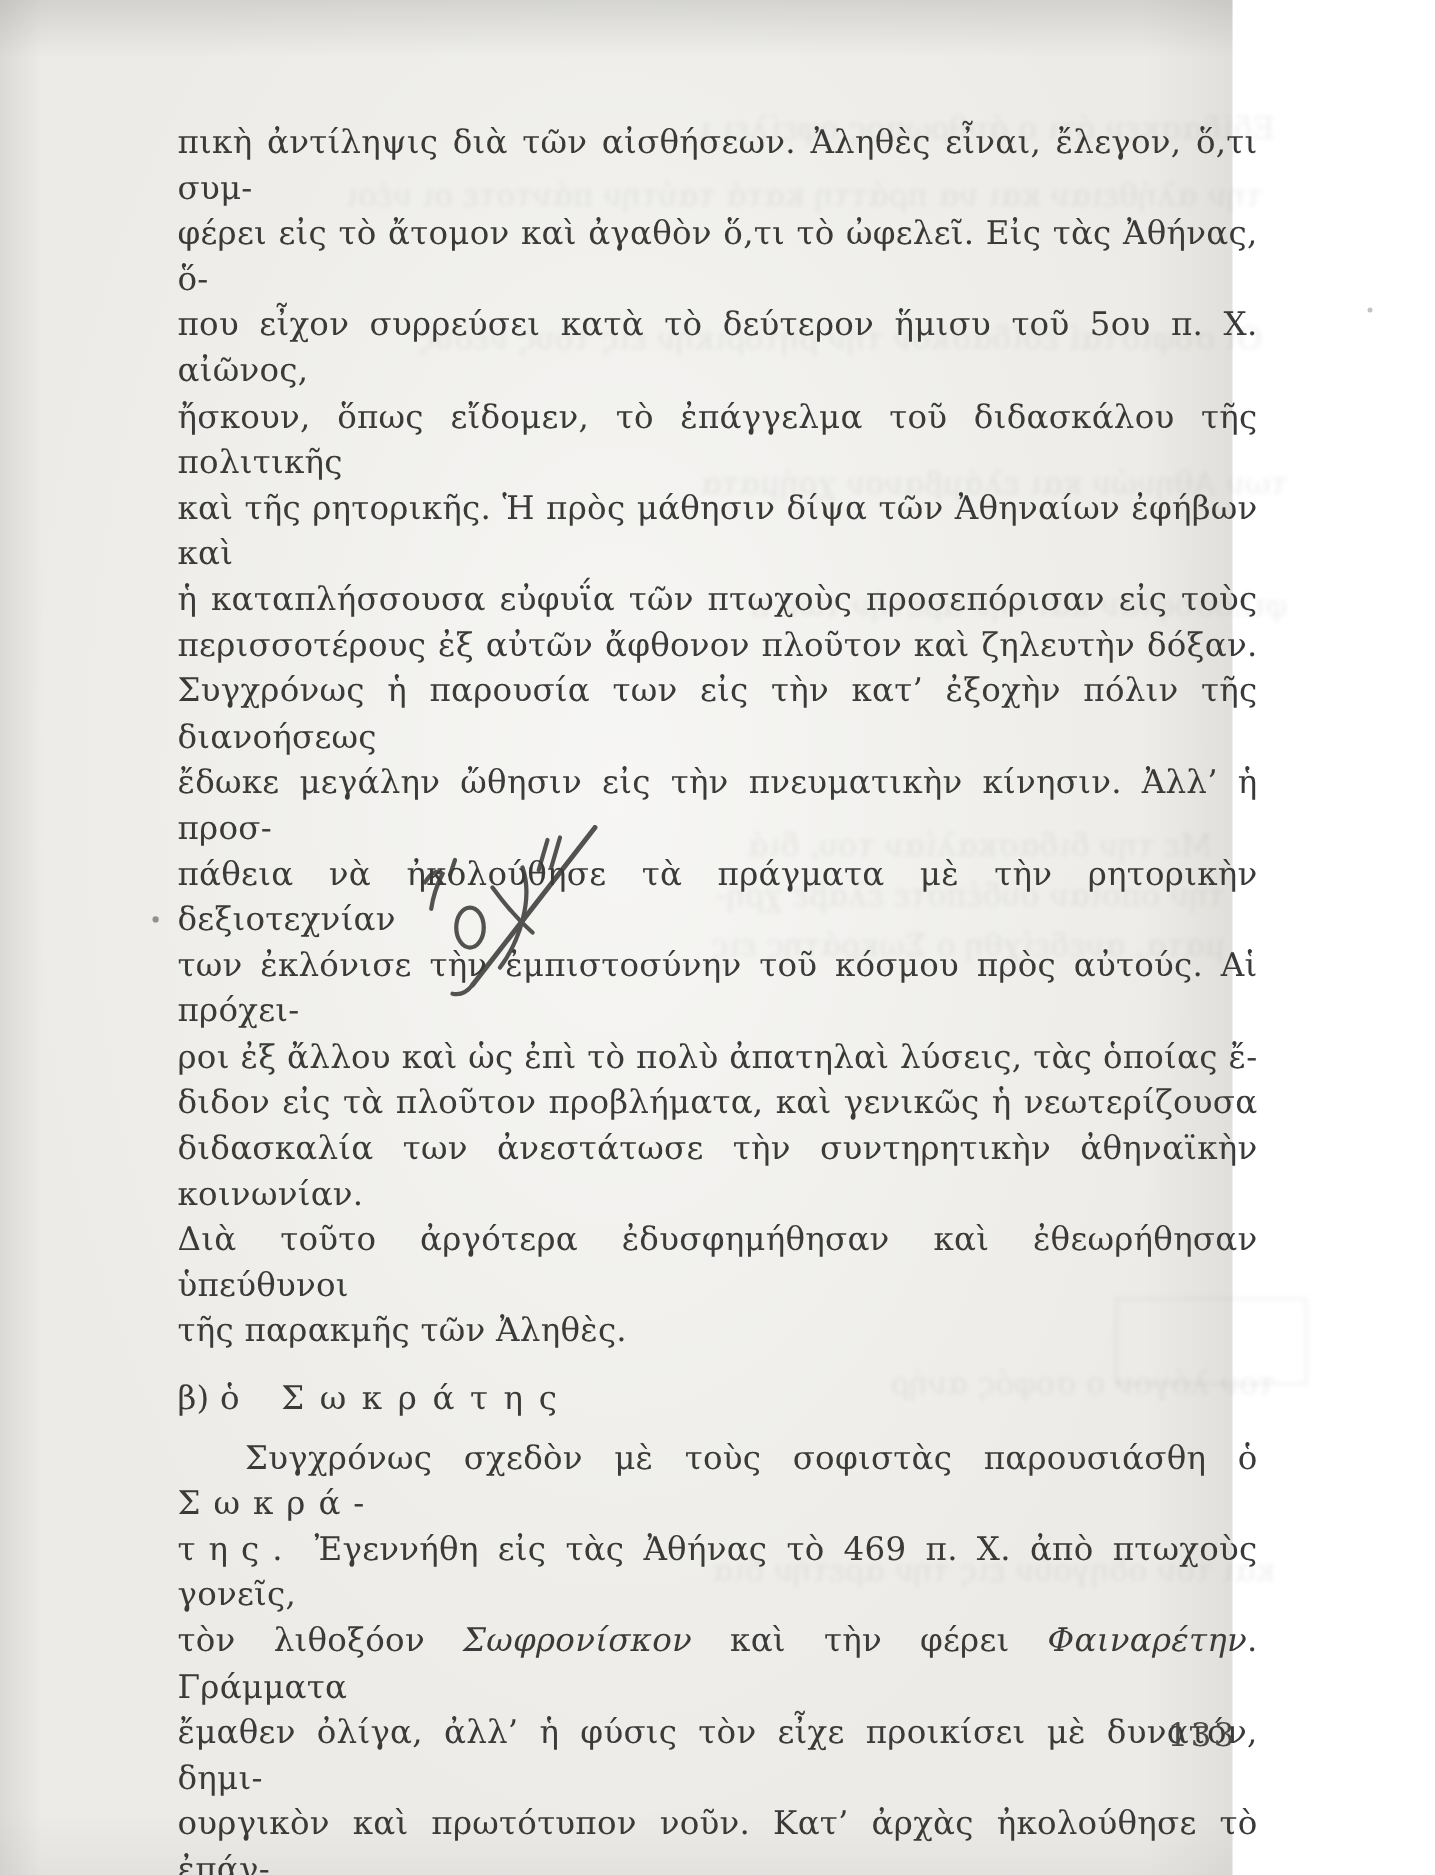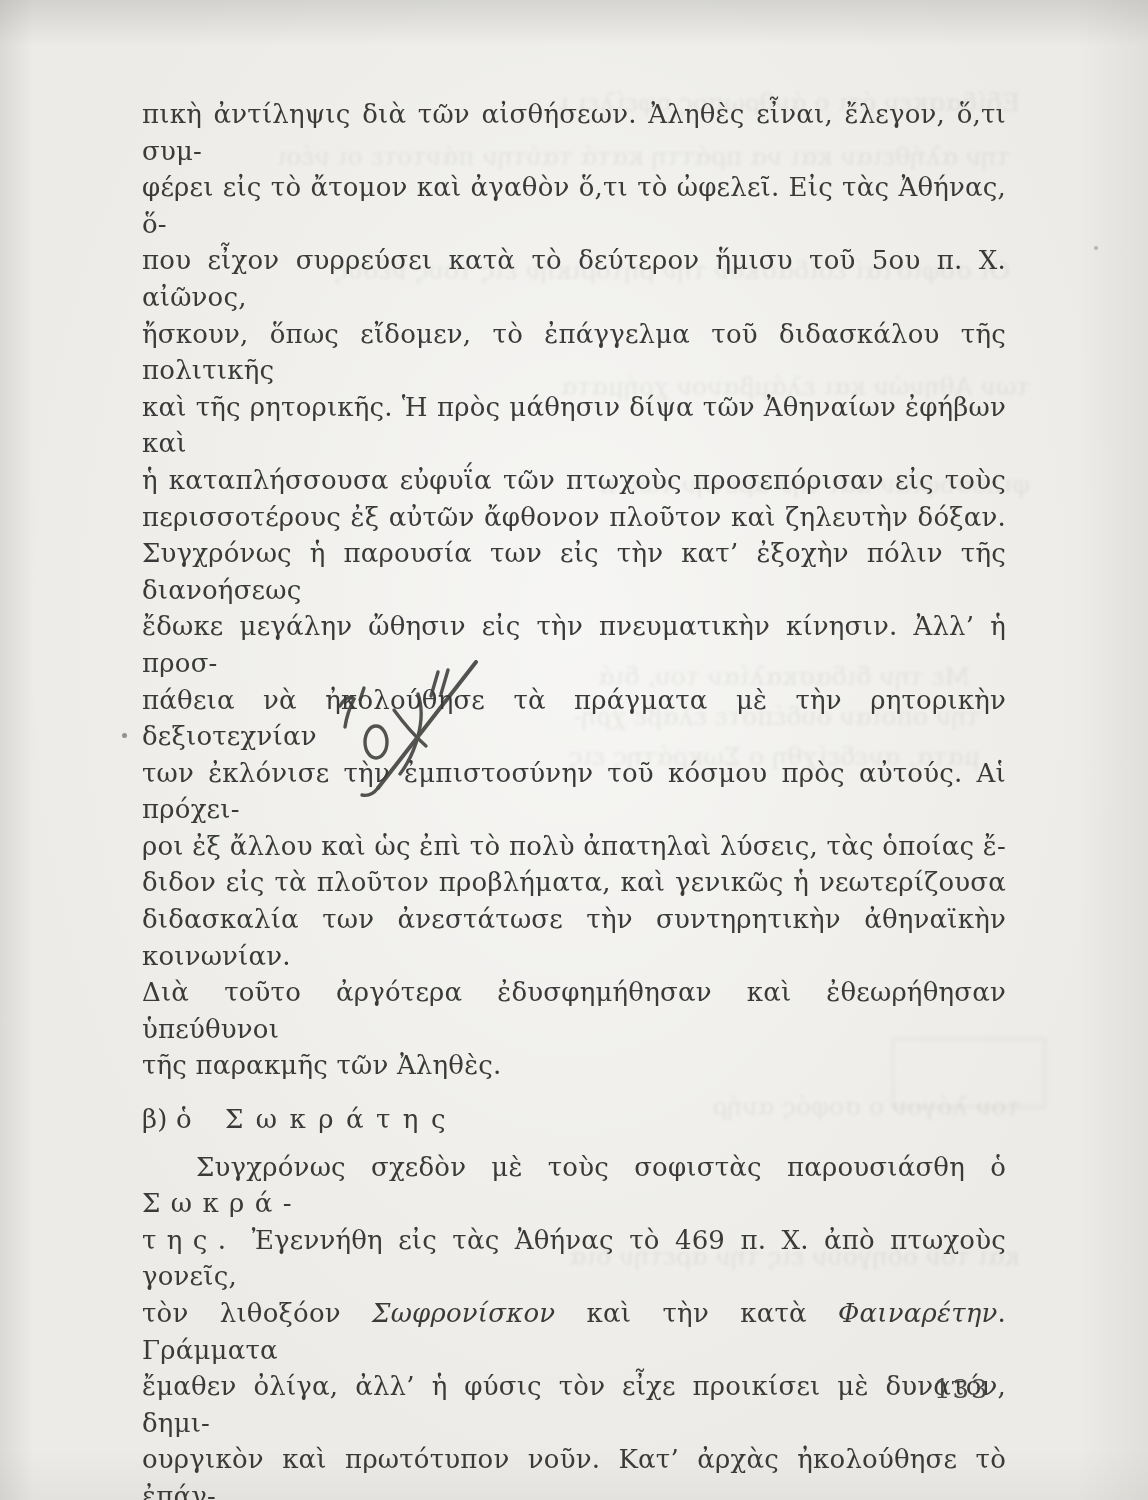--- a/index.html
+++ b/index.html
@@ -2,21 +2,21 @@
 <html><head>
 <meta charset="utf-8">
 <style>
   html,body{margin:0;padding:0;}
   body{
     width:1148px;height:1500px;
     font-family:"DejaVu Serif","Liberation Serif",serif;
     overflow:hidden;
   }
   .page{
-    position:relative;width:1148px;height:1500px;
+    position:relative;width:986px;height:1500px;
     background-color:#ecebe7;
     background-image:
       linear-gradient(180deg, rgba(110,110,108,.20), rgba(0,0,0,0) 46px),
       linear-gradient(90deg, rgba(110,110,108,.14), rgba(0,0,0,0) 34px),
       linear-gradient(270deg, rgba(120,120,115,.10), rgba(0,0,0,0) 70px),
       linear-gradient(0deg, rgba(120,120,115,.08), rgba(0,0,0,0) 50px),
       radial-gradient(ellipse at 50% 42%, rgba(255,255,255,.55), rgba(0,0,0,0) 70%);
     color:#3a3a3a;
     text-decoration:underline;
   }
@@ -96,21 +96,21 @@
       <div class="line"><span class="s-n">πάθεια νὰ ἠκολούθησε τὰ πράγματα μὲ τὴν ρητορικὴν δεξιοτεχνίαν</span></div>
       <div class="line"><span class="s-n">των ἐκλόνισε τὴν ἐμπιστοσύνην τοῦ κόσμου πρὸς αὐτούς. Αἱ πρόχει-</span></div>
       <div class="line"><span class="s-n">ροι ἐξ ἄλλου καὶ ὡς ἐπὶ τὸ πολὺ ἀπατηλαὶ λύσεις, τὰς ὁποίας ἔ-</span></div>
       <div class="line"><span class="s-n">διδον εἰς τὰ πλοῦτον προβλήματα, καὶ γενικῶς ἡ νεωτερίζουσα</span></div>
       <div class="line"><span class="s-n">διδασκαλία των ἀνεστάτωσε τὴν συντηρητικὴν ἀθηναϊκὴν κοινωνίαν.</span></div>
       <div class="line"><span class="s-n">Διὰ τοῦτο ἀργότερα ἐδυσφημήθησαν καὶ ἐθεωρήθησαν ὑπεύθυνοι</span></div>
       <div class="line end"><span class="s-n">τῆς παρακμῆς τῶν Ἀληθὲς.</span></div>
       <div class="heading"><span class="s-n">β)  </span><span class="s-sp">ὁ Σωκράτης</span></div>
       <div class="line ind"><span class="s-n">Συγχρόνως σχεδὸν μὲ τοὺς σοφιστὰς παρουσιάσθη ὁ </span><span class="s-sp">Σωκρά-</span></div>
       <div class="line"><span class="s-sp">της.</span><span class="s-n"> Ἐγεννήθη εἰς τὰς Ἀθήνας τὸ 469 π. Χ. ἀπὸ πτωχοὺς γονεῖς,</span></div>
-      <div class="line"><span class="s-n">τὸν λιθοξόον </span><span class="s-i">Σωφρονίσκον</span><span class="s-n"> καὶ τὴν κατὰ </span><span class="s-i">Φαιναρέτην</span><span class="s-n">. Γράμματα</span></div>
+      <div class="line"><span class="s-n">τὸν λιθοξόον </span><span class="s-i">Σωφρονίσκον</span><span class="s-n"> καὶ τὴν φέρει </span><span class="s-i">Φαιναρέτην</span><span class="s-n">. Γράμματα</span></div>
       <div class="line"><span class="s-n">ἔμαθεν ὀλίγα, ἀλλ’ ἡ φύσις τὸν εἶχε προικίσει μὲ δυνατόν, δημι-</span></div>
       <div class="line"><span class="s-n">ουργικὸν καὶ πρωτότυπον νοῦν. Κατ’ ἀρχὰς ἠκολούθησε τὸ ἐπάγ-</span></div>
     </div>
 
   <div class="annotation">
     <svg viewBox="0 0 190 170" fill="none" xmlns="http://www.w3.org/2000/svg" stroke="#3c3c3a" stroke-width="3.4" stroke-linecap="round" opacity="0.88">
 
       <path d="M22,58 q7,-12 14,-7 q-7,14 -9,28"></path>
 
       <path d="M46,40 l-4,12"></path>

